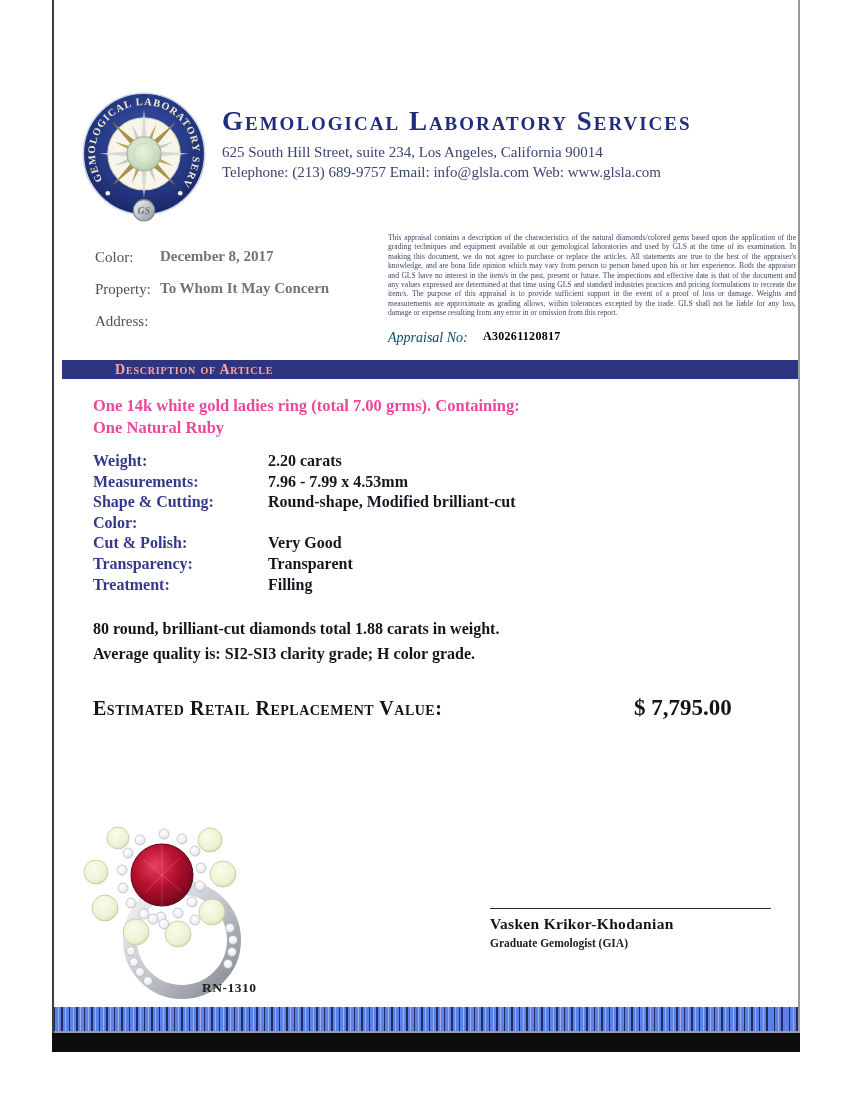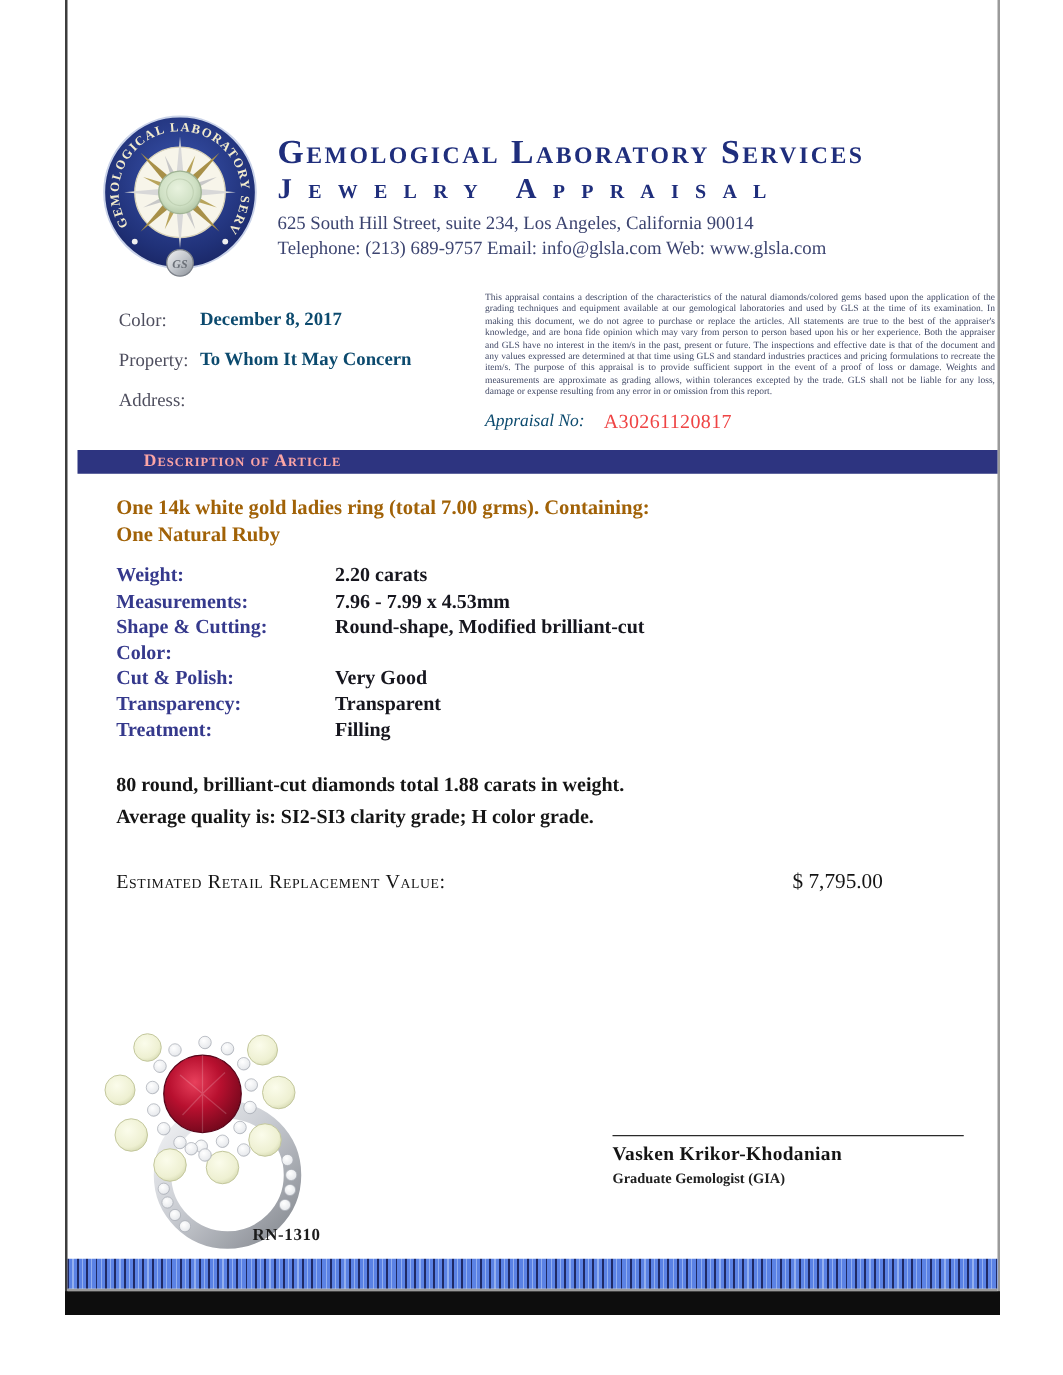--- a/index.html
+++ b/index.html
@@ -12,41 +12,41 @@
   
   .logo{position:absolute;left:80px;top:90px;width:128px;height:132px;}
   .titleblock{position:absolute;left:222px;top:106px;width:560px;}
   .h-title{font-size:27px;font-weight:600;letter-spacing:2px;color:#1f2e7c;font-variant:small-caps;white-space:nowrap;}
   .h-sub{font-size:23px;font-weight:600;letter-spacing:13px;color:#1f2e7c;font-variant:small-caps;white-space:nowrap;margin-top:1px;}
   .h-addr{font-size:15px;color:#3c4470;margin-top:7px;white-space:nowrap;}
   .h-contact{font-size:15px;color:#3c4470;margin-top:3px;white-space:nowrap;}
 
   
   .meta-label{position:absolute;font-size:15px;color:#4e4e5e;}
-  .meta-value{position:absolute;font-size:15px;font-weight:bold;color:#0c4a6e;}
+  .meta-value{position:absolute;font-size:15px;font-weight:bold;color:#737373;}
   .disclaimer{position:absolute;left:388px;top:233px;width:408px;font-size:7.6px;line-height:1.24;
               text-align:justify;color:#3f4765;}
   .appr-label{position:absolute;left:388px;top:330px;font-size:14px;color:#0c4a6e;font-style:italic;}
-  .appr-value{position:absolute;left:483px;top:329px;font-size:16px;font-weight:normal;color:#ef4444;letter-spacing:.3px;}
+  .appr-value{position:absolute;left:483px;top:329px;font-size:12px;font-weight:bold;color:#000000;letter-spacing:.3px;}
 
   
   .descbar{position:absolute;left:62px;top:360px;width:736px;height:19px;background:#2d3480;}
   .descbar span{display:block;padding-left:53px;line-height:19px;color:#fca5a5;font-size:14px;
                 font-variant:small-caps;font-weight:600;letter-spacing:.8px;}
-  .intro{position:absolute;left:93px;top:395px;font-size:16.5px;font-weight:bold;color:#a16207;line-height:22px;}
+  .intro{position:absolute;left:93px;top:395px;font-size:16.5px;font-weight:bold;color:#ec4899;line-height:22px;}
   .attrs{position:absolute;left:93px;top:451px;}
   .attr-row{display:flex;line-height:20.6px;}
   .attr-label{width:175px;font-size:16px;font-weight:bold;color:#35398c;}
   .attr-value{font-size:16px;font-weight:bold;color:#16161e;}
   .diamonds{position:absolute;left:93px;top:616px;font-size:16px;font-weight:bold;color:#151515;line-height:25px;}
 
   
-  .val-label{position:absolute;left:93px;top:697px;font-size:16px;font-weight:normal;color:#141414;
+  .val-label{position:absolute;left:93px;top:697px;font-size:20px;font-weight:bold;color:#141414;
              font-variant:small-caps;letter-spacing:.5px;}
-  .val-amount{position:absolute;left:634px;top:695px;font-size:17px;font-weight:normal;color:#141414;}
+  .val-amount{position:absolute;left:634px;top:695px;font-size:23px;font-weight:bold;color:#141414;}
 
   
   .ringphoto{position:absolute;left:60px;top:812px;width:240px;height:192px;}
   .caption{position:absolute;left:202px;top:980px;font-size:13.5px;font-weight:bold;color:#1c1c1c;letter-spacing:.5px;}
 
   
   .sig-line{position:absolute;left:490px;top:908px;width:281px;border-top:1.5px solid #2a2a2a;}
   .sig-name{position:absolute;left:490px;top:915px;font-size:15.5px;font-weight:bold;color:#141414;letter-spacing:.3px;}
   .sig-title{position:absolute;left:490px;top:937px;font-size:11.5px;font-weight:bold;color:#202020;}
 
@@ -116,21 +116,20 @@
       <textPath href="#ringpath" startOffset="2">GEMOLOGICAL   LABORATORY   SERVICES</textPath>
     </text>
     <circle cx="26" cy="97" r="2.2" fill="#f0f0f0"></circle>
     <circle cx="94" cy="97" r="2.2" fill="#f0f0f0"></circle>
     <circle cx="60" cy="113" r="10" fill="url(#silv)" stroke="#7d828a" stroke-width="1"></circle>
     <text x="60" y="116.5" text-anchor="middle" font-family="Liberation Serif, serif" font-style="italic" font-size="9" font-weight="bold" fill="#6b7078">GS</text>
   </svg>
 
   <div class="titleblock">
     <div class="h-title">Gemological Laboratory Services</div>
-    <div class="h-sub">Jewelry Appraisal</div>
     <div class="h-addr">625 South Hill Street, suite 234, Los Angeles, California 90014</div>
     <div class="h-contact">Telephone: (213) 689-9757  Email: info@glsla.com  Web: www.glsla.com</div>
   </div>
 
   <div class="meta-label" style="left:95px;top:249px;">Color:</div>
   <div class="meta-value" style="left:160px;top:248px;">December 8, 2017</div>
   <div class="meta-label" style="left:95px;top:281px;">Property:</div>
   <div class="meta-value" style="left:160px;top:280px;">To Whom It May Concern</div>
   <div class="meta-label" style="left:95px;top:313px;">Address:</div>
   <div class="meta-value" style="left:160px;top:312px;"></div>

